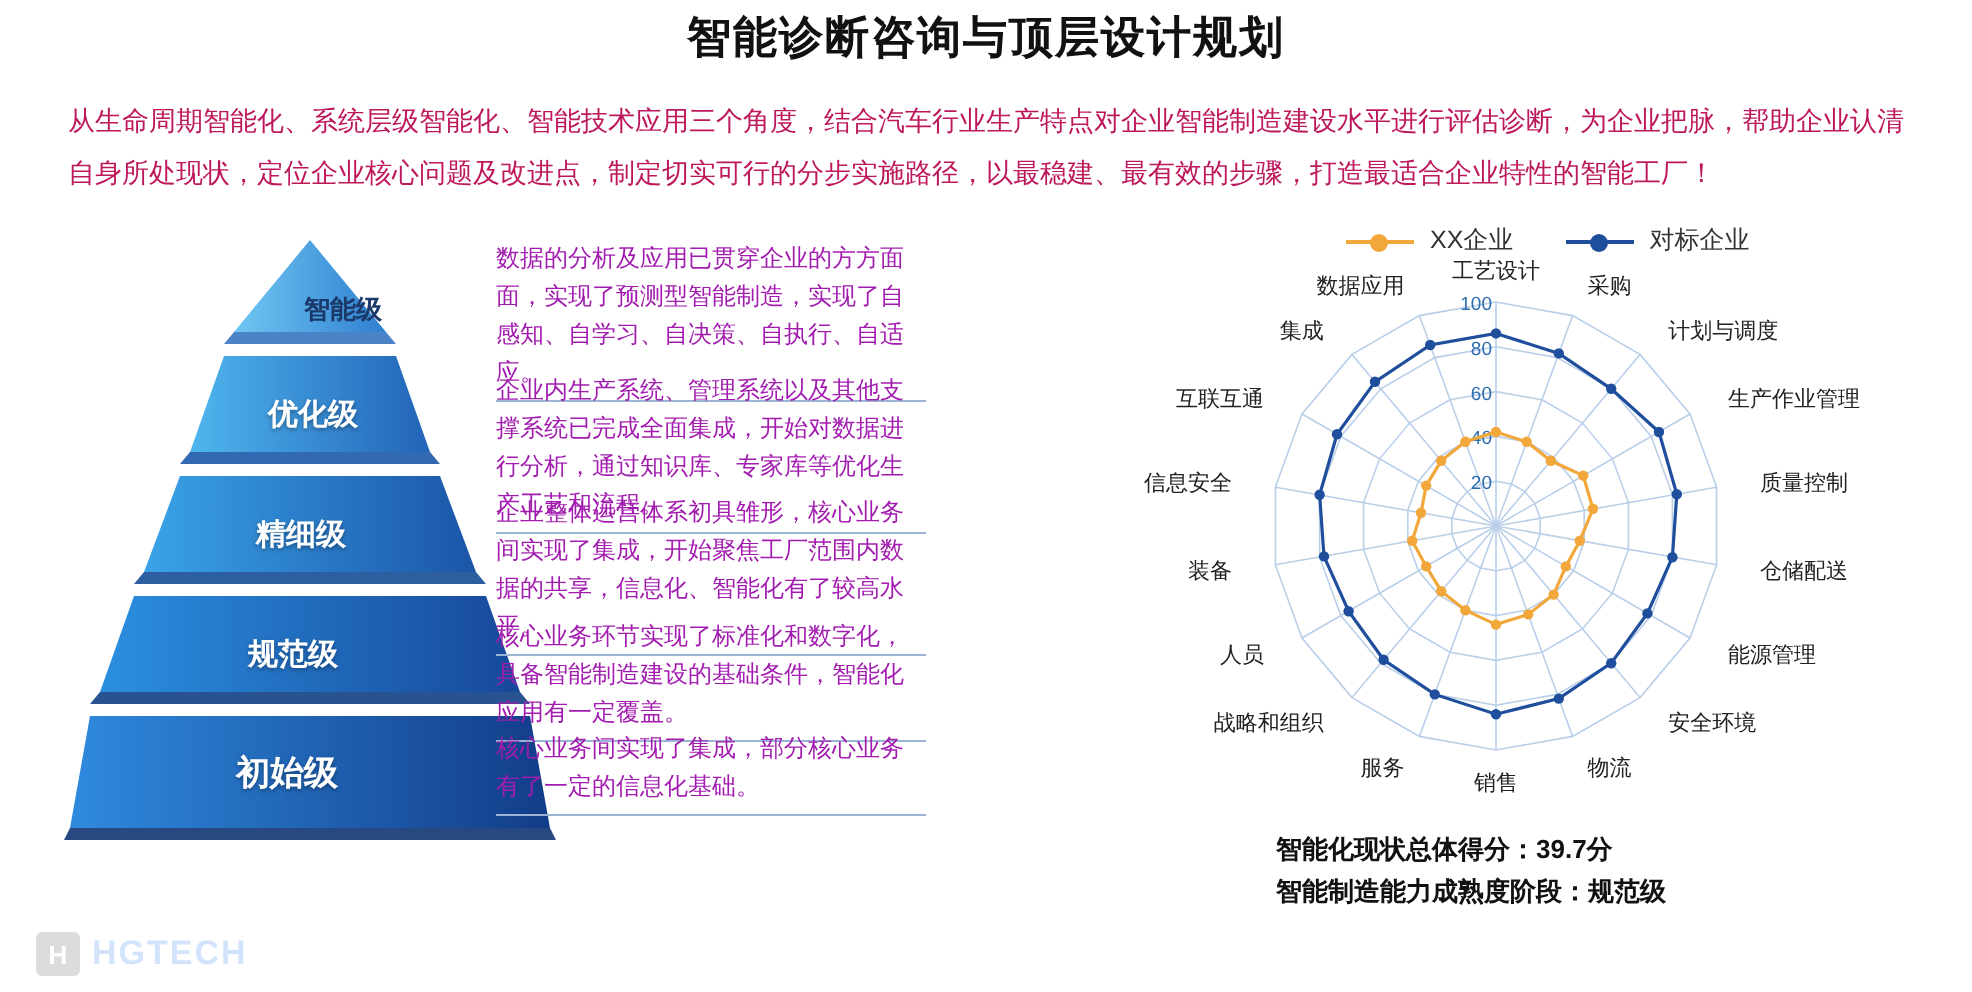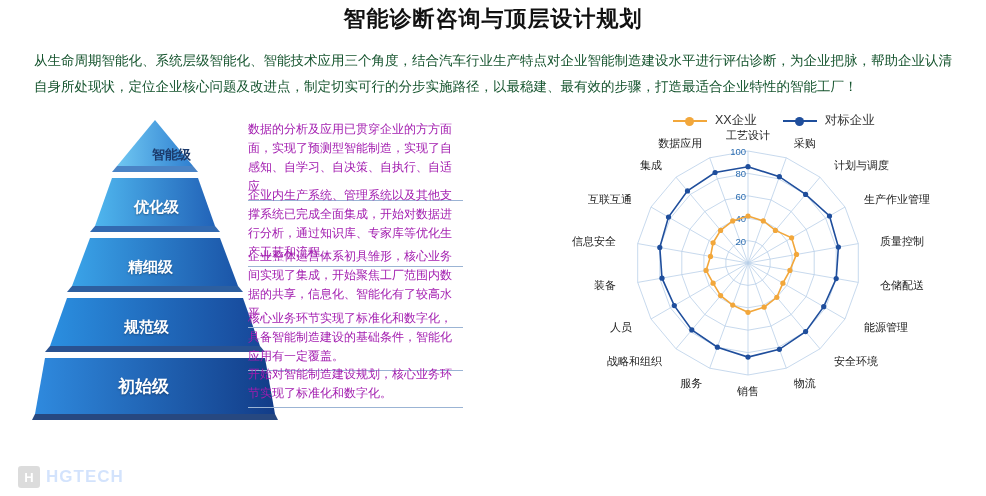--- a/index.html
+++ b/index.html
@@ -17,21 +17,21 @@
     font-size: 22px;
     font-weight: bold;
     color: #111;
     padding-top: 4px;
     letter-spacing: 1px;
   }
   .intro {
     margin: 14px 34px 0 34px;
     font-size: 13.5px;
     line-height: 26px;
-    color: #14532d;
+    color: #be185d;
     text-align: justify;
   }
   .content {
     position: relative;
     margin-top: 10px;
     height: 340px;
   }
   
   .pyramid-wrap {
     position: absolute;
@@ -172,21 +172,21 @@
     </div>
     <div class="desc" style="left:248px; top:199px;">
       <span>核心业务环节实现了标准化和数字化，具备智能制造建设的基础条件，智能化应用有一定覆盖。</span>
       <div class="divider"></div>
     </div>
     <div class="desc" style="left:248px; top:137px;">
       <span>企业整体运营体系初具雏形，核心业务间实现了集成，开始聚焦工厂范围内数据的共享，信息化、智能化有了较高水平。</span>
       <div class="divider"></div>
     </div>
     <div class="desc" style="left:248px; top:255px;">
-      <span>开始对智能制造建设规划，核心业务环节实现了标准化和数字化。</span>
+      <span>核心业务间实现了集成，部分核心业务有了一定的信息化基础。</span>
       <div class="divider"></div>
     </div>
   </div>
 
   <div class="radar-wrap">
     <div class="legend">
       <div class="item">
         <span class="lmark">
           <span class="bar" id="lbar0" style="background: rgb(242, 167, 59);"></span>
             <span class="dot" id="ldot0" style="background: rgb(242, 167, 59);"></span>
@@ -282,19 +282,23 @@
         <text x="174.2" y="259.3" text-anchor="end" class="axis-label">服务</text>
         <text x="133.9" y="237.1" text-anchor="end" class="axis-label">战略和组织</text>
         <text x="104.0" y="203.0" text-anchor="end" class="axis-label">人员</text>
         <text x="88.0" y="161.2" text-anchor="end" class="axis-label">装备</text>
         <text x="88.0" y="116.8" text-anchor="end" class="axis-label">信息安全</text>
         <text x="104.0" y="75.0" text-anchor="end" class="axis-label">互联互通</text>
         <text x="133.9" y="40.9" text-anchor="end" class="axis-label">集成</text>
         <text x="174.2" y="18.7" text-anchor="end" class="axis-label">数据应用</text>
       </svg>
 
+    <div class="summary">
+      <div>智能化现状总体得分：39.7分</div>
+      <div>智能制造能力成熟度阶段：规范级</div>
+    </div>
   </div>
 </div>
 
 <div class="logo">
   <span class="mark">H</span>
   <span class="word">HGTECH</span>
 </div>
 
 </body></html>

